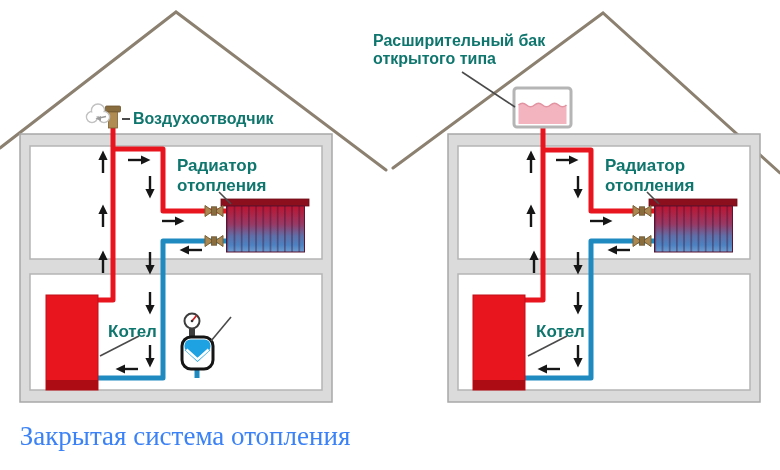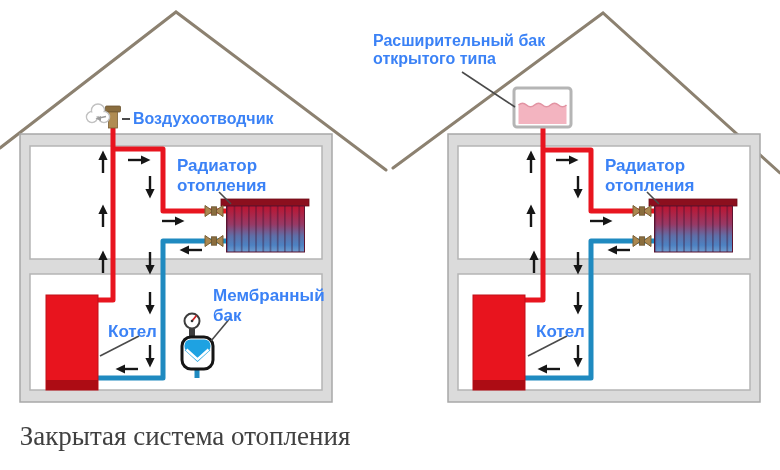--- a/index.html
+++ b/index.html
@@ -1,22 +1,22 @@
 <!DOCTYPE html>
 <html><head>
 <meta charset="utf-8">
 <style>
   html,body{margin:0;padding:0;background:#ffffff;}
   #stage{position:relative;width:780px;height:470px;background:#ffffff;overflow:hidden;
          font-family:"Liberation Sans",sans-serif;}
   #stage svg{position:absolute;left:0;top:0;}
-  .lbl{position:absolute;font-weight:700;color:#3b82f6;font-size:17px;line-height:1.15;}
+  .lbl{position:absolute;font-weight:700;color:#0f766e;font-size:17px;line-height:1.15;}
   .lbl.small{font-size:16px;}
   .caption{position:absolute;font-family:"Liberation Serif",serif;font-weight:400;
-           color:#404040;font-size:27px;text-align:center;white-space:nowrap;}
+           color:#3b82f6;font-size:27px;text-align:center;white-space:nowrap;}
 </style>
 </head>
 <body>
 
 <div id="stage">
 
   <svg width="780" height="470" viewBox="0 0 780 470">
     <defs>
       <linearGradient id="radGrad" x1="0" y1="0" x2="0" y2="1">
         <stop offset="0" stop-color="#bd1430"></stop>
@@ -152,21 +152,20 @@
       <line x1="462" y1="72" x2="515" y2="107" stroke="#4a4a4a" stroke-width="1.6"></line>
       <line x1="647" y1="192" x2="659" y2="204" stroke="#4a4a4a" stroke-width="1.6"></line>
       <line x1="528" y1="356" x2="567" y2="336" stroke="#4a4a4a" stroke-width="1.6"></line>
     </g>
   </svg>
 
   <div class="lbl small" style="left:133px;top:110px;width:165px;">Воздухоотводчик</div>
 
   <div class="lbl" style="left:177px;top:156px;width:96px;">Радиатор отопления</div>
 
-  <div class="lbl" style="left:213px;top:286px;width:124px;">Мембранный бак</div>
 
   <div class="lbl" style="left:108px;top:322px;width:80px;">Котел</div>
 
   <div class="lbl small" style="left:373px;top:32px;width:185px;">Расширительный бак открытого типа</div>
 
   <div class="lbl" style="left:605px;top:156px;width:96px;">Радиатор отопления</div>
 
   <div class="lbl" style="left:536px;top:322px;width:80px;">Котел</div>
 
   <div class="caption" style="left:15px;top:421px;width:340px;">Закрытая система отопления</div>

